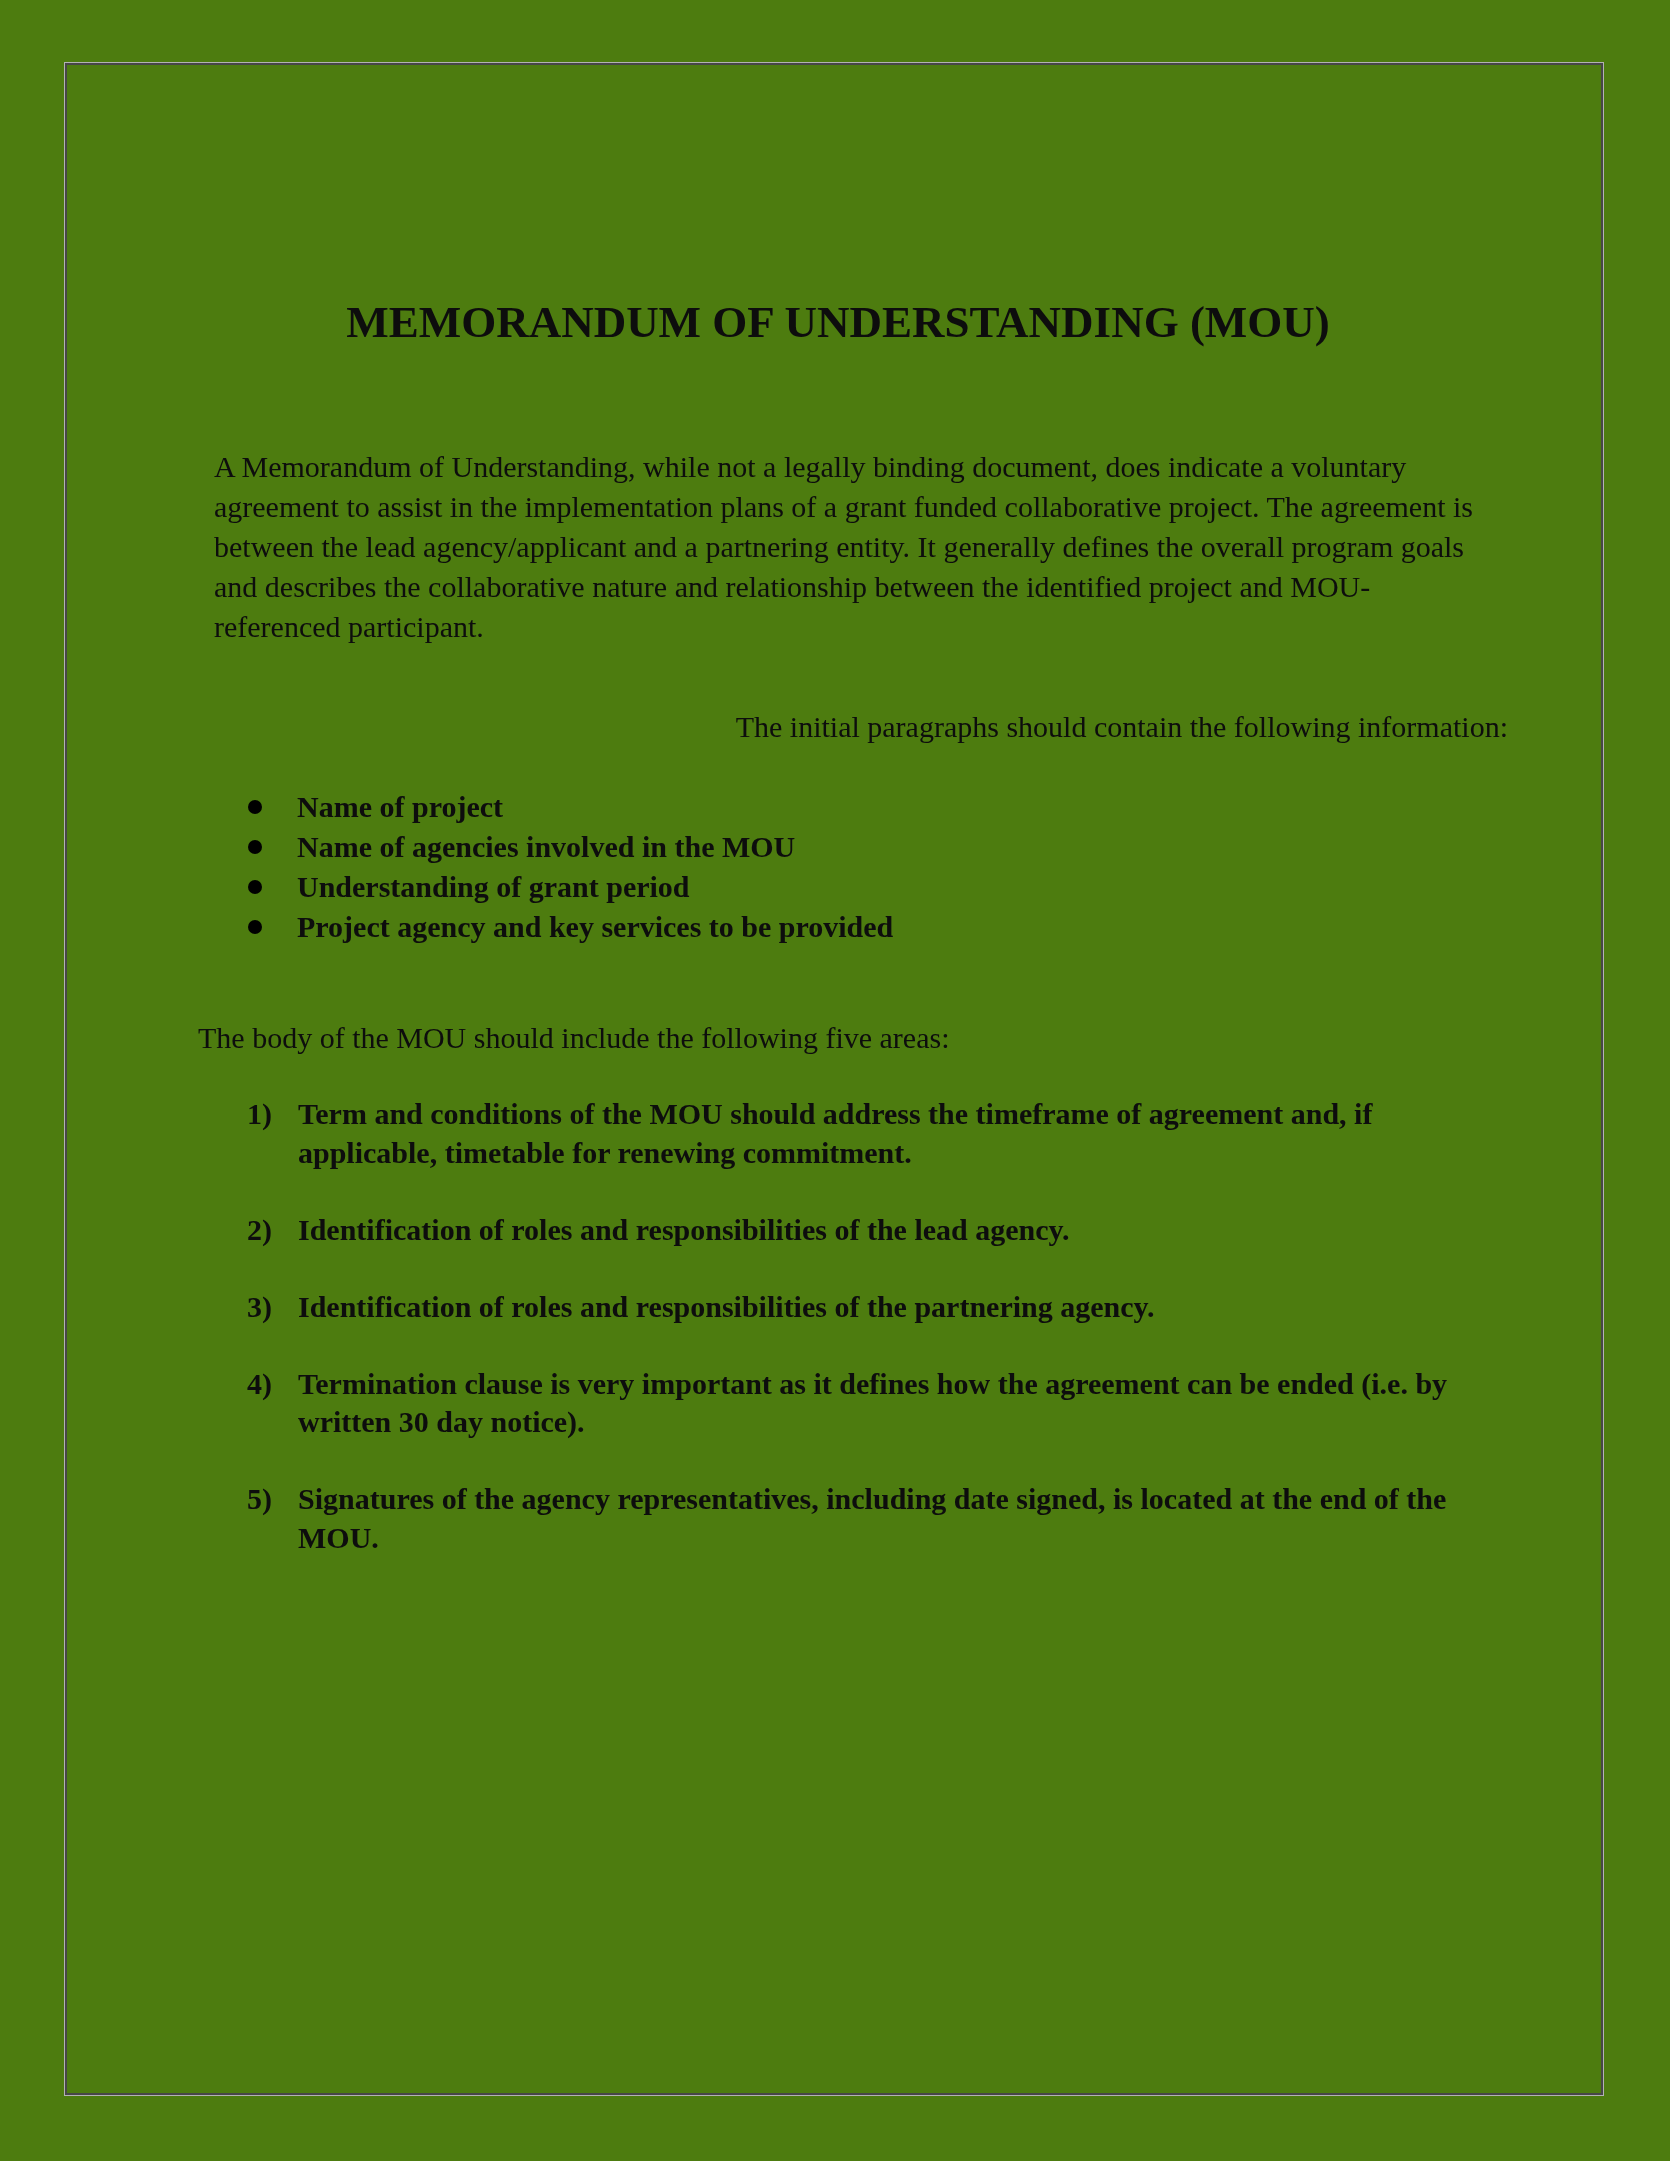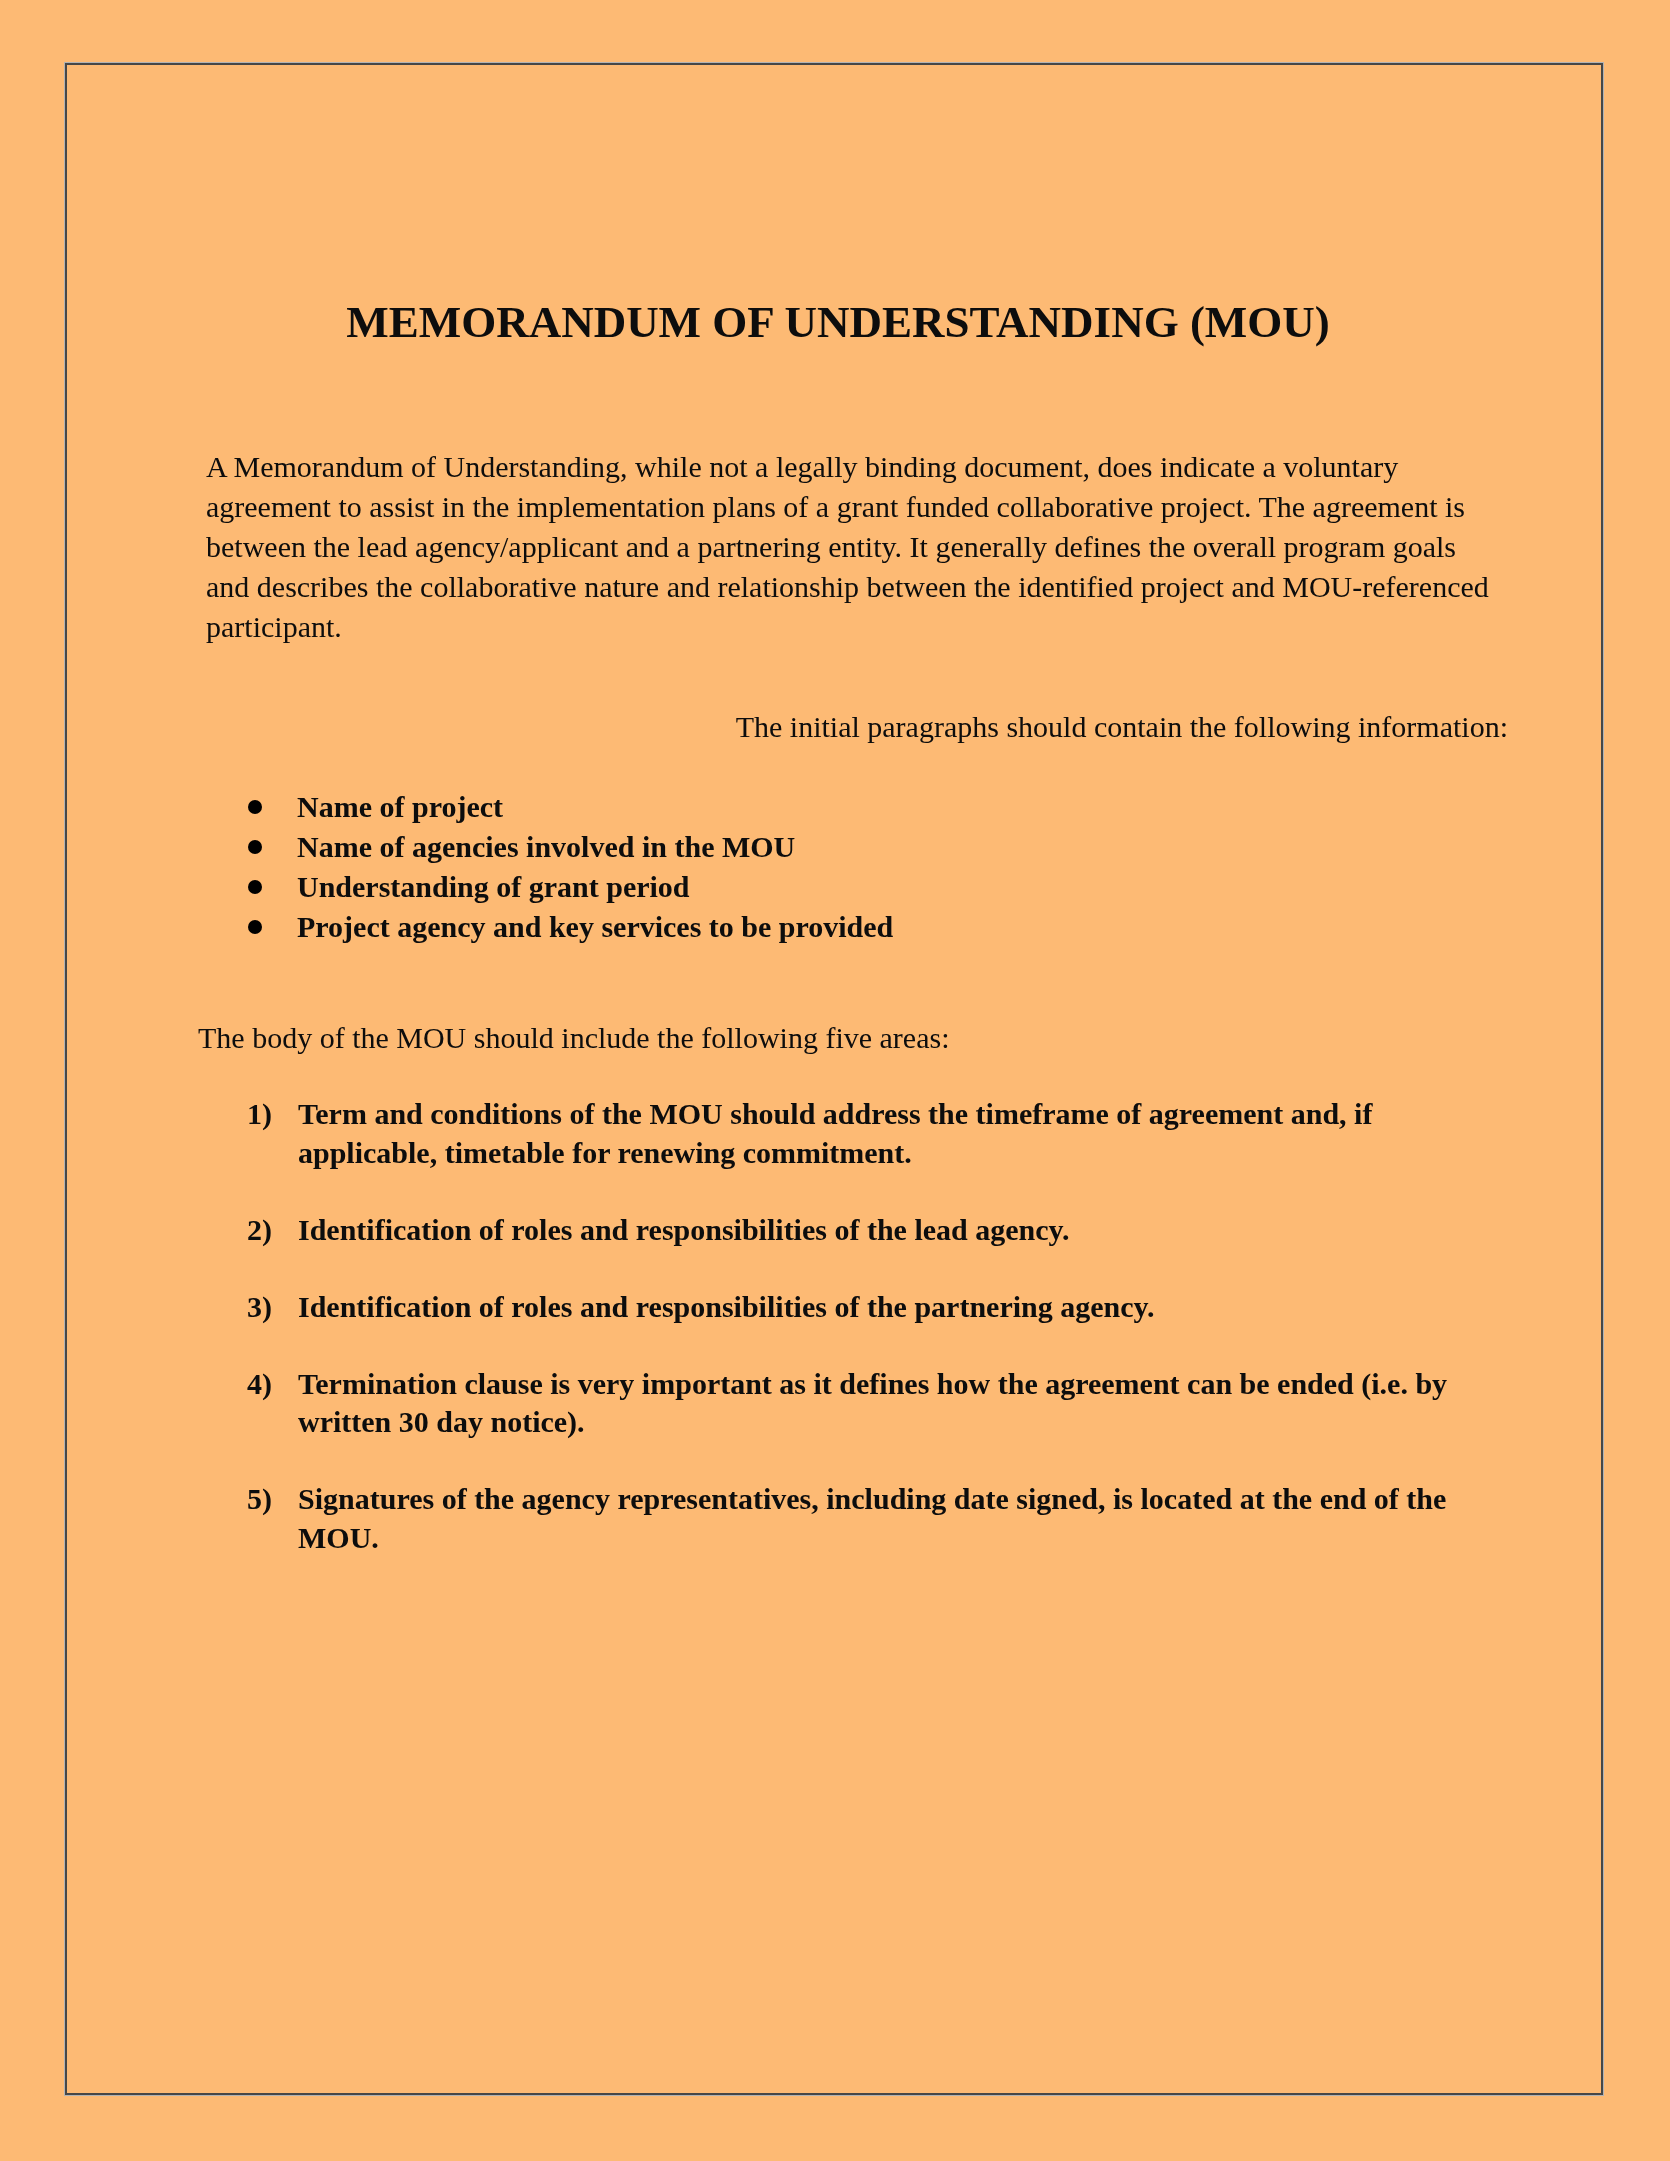--- a/index.html
+++ b/index.html
@@ -1,21 +1,21 @@
 <!DOCTYPE html>
 <html><head>
 <meta charset="utf-8">
 <style>
   html, body { margin: 0; padding: 0; background: #ffffff; }
 
   .canvas {
     position: relative;
     width: 1670px;
     height: 2161px;
-    background: #fdba74;
+    background: #4d7c0f;
     font-family: "Liberation Serif", "DejaVu Serif", serif;
     color: #0d0d0d;
     overflow: hidden;
   }
 
   
   .frame {
     position: absolute;
     left: 65px;
     top: 63px;
@@ -35,21 +35,21 @@
   h1.doc-title {
     margin: 297px 30px 0 0;
     font-size: 45px;
     line-height: 50px;
     font-weight: bold;
     text-align: center;
     white-space: nowrap;
   }
 
   p.intro {
-    margin: 100px 8px 0;
+    margin: 100px 16px 0;
     font-size: 30px;
     line-height: 40px;
     font-weight: normal;
   }
 
   p.lead {
     font-size: 30px;
     line-height: 40px;
     font-weight: normal;
   }

